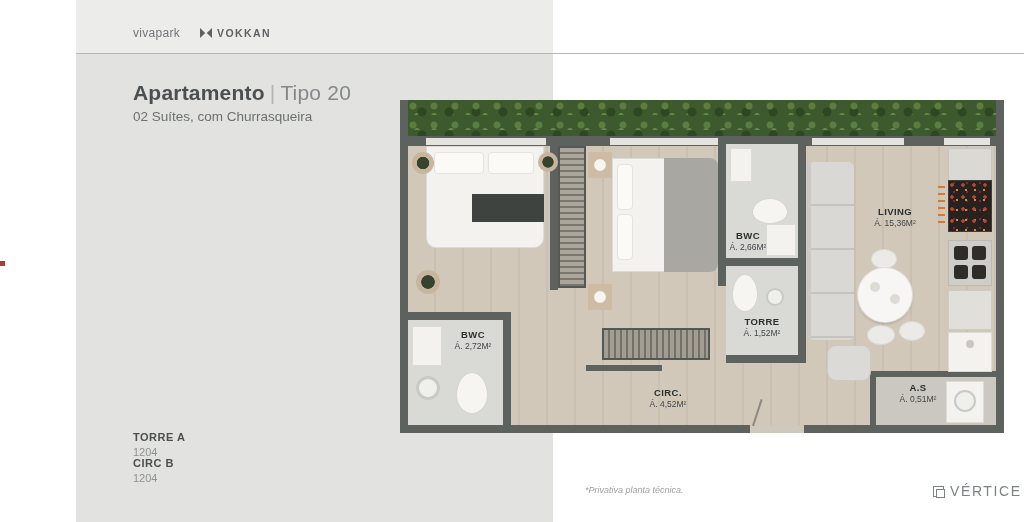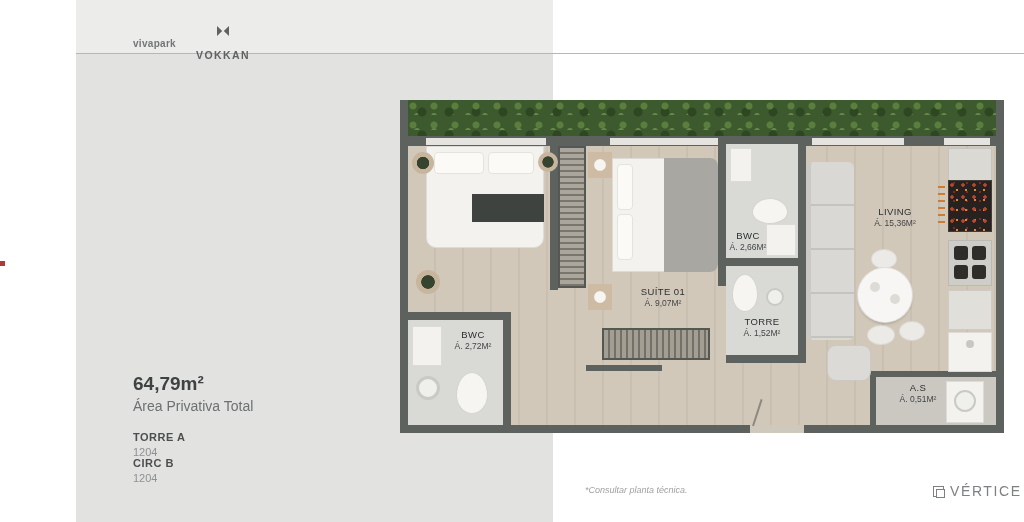--- a/index.html
+++ b/index.html
@@ -7,22 +7,22 @@
   .stage { position:relative; width:1024px; height:522px; background:#ffffff; overflow:hidden; font-family:"Liberation Sans", sans-serif; }
 
   
   .panel { position:absolute; left:76px; top:0; width:477px; height:522px; background:#e2e2e0; }
   .panel-top { position:absolute; left:76px; top:0; width:477px; height:53px; background:#ececeb; }
   .rule { position:absolute; left:76px; top:53px; width:948px; height:1px; background:#b7b7b5; }
   .marker { position:absolute; left:0; top:261px; width:5px; height:5px; background:#ac3c35; }
 
   
   .brand { position:absolute; left:133px; top:26px; display:flex; align-items:center; gap:20px; }
-  .brand-viva { font-size:10px; font-weight:bold; color:#737577; letter-spacing:.3px; }
-  .brand-vokkan { display:flex; align-items:center; gap:13px;flex-direction:column; }
+  .brand-viva { font-size:12px; font-weight:normal; color:#737577; letter-spacing:.3px; }
+  .brand-vokkan { display:flex; align-items:center; gap:5px; }
   .brand-vokkan-text { font-size:10.5px; font-weight:bold; color:#5f6163; letter-spacing:1.4px; }
 
   
   .title { position:absolute; left:133px; top:81px; }
   .title-line { font-size:21px; color:#85898a; letter-spacing:.2px; }
   .title-main { font-weight:bold; color:#4b4f50; }
   .title-sep { color:#b2b4b4; padding:0 5px; font-weight:normal; }
   .subtitle { font-size:13.5px; color:#6c7071; margin-top:4px; }
 
   
@@ -69,21 +69,21 @@
   .chair { background:#eceae6; border-radius:50%; box-shadow:0 0 0 1px #dddbd6; }
   .grill { background-color:#27221f; border:1px solid #413c38;
     background-image:
       radial-gradient(circle at 3px 4px,#b5472c 0 1.5px,transparent 2px),
       radial-gradient(circle at 8px 9px,#d98a3a 0 1px,transparent 1.5px),
       radial-gradient(circle at 5px 2px,#7e2a1e 0 1px,transparent 1.5px);
     background-size:11px 12px,9px 10px,13px 9px; }
   .burner { width:14px; height:14px; background:#2f2d2a; border-radius:3px; }
   .ticks { background:repeating-linear-gradient(180deg,#cf7c33 0 2px,transparent 2px 7px); }
   .rlabel { text-align:center; color:#2b2f30; z-index:5; }
-  .rname { font-weight:normal; font-size:9.5px; letter-spacing:.4px; position:static; }
+  .rname { font-weight:bold; font-size:9.5px; letter-spacing:.4px; position:static; }
   .rarea { font-size:8.5px; color:#414647; margin-top:1px; position:static; }
 </style>
 </head>
 <body>
 
 <div class="stage">
 
   <div class="panel"></div>
   <div class="panel-top"></div>
   <div class="rule"></div>
@@ -93,25 +93,27 @@
     <span class="brand-viva">vivapark</span>
     <span class="brand-vokkan">
       <svg width="12" height="10" viewBox="0 0 12 10">
         <path d="M0 0 L5.2 5 L0 10 Z" fill="#5f6163"></path>
         <path d="M12 0 L6.8 5 L12 10 Z" fill="#5f6163"></path>
       </svg>
       <span class="brand-vokkan-text">VOKKAN</span>
     </span>
   </div>
 
-
-  <div class="areablock">
-    <div class="area-value">64,79m²</div>
-    <div class="area-label">Área Privativa Total</div>
-  </div>
+  <div class="title">
+    <div class="title-line">
+      <span class="title-main">Apartamento</span><span class="title-sep">|</span><span>Tipo 20</span>
+    </div>
+    <div class="subtitle">02 Suítes, com Churrasqueira</div>
+  </div>
+
 
   <div class="tower tower-a">
     <div class="tower-name">TORRE A</div>
     <div class="tower-unit">1204</div>
   </div>
   <div class="tower tower-b">
     <div class="tower-name">CIRC B</div>
     <div class="tower-unit">1204</div>
   </div>
 
@@ -196,43 +198,43 @@
     <div class="white-f" style="left:548px;top:232px;width:44px;height:40px"></div>
     <div style="left:566px;top:240px;width:8px;height:8px;background:#c9c7c2;border-radius:50%"></div>
 
     <div class="white-f" style="left:546px;top:281px;width:38px;height:42px"></div>
     <div class="ring" style="left:554px;top:290px;width:22px;height:22px;border-width:2px"></div>
 
     <div class="rlabel" style="left:28px;top:229px;width:90px">
       <div class="rname">BWC</div>
       <div class="rarea">Á. 2,72M²</div>
     </div>
-    <div class="rlabel" style="left:203px;top:186px;width:120px">
-      <div class="rname">SUÍTE 01</div>
-      <div class="rarea">Á. 9,07M²</div>
-    </div>
     <div class="rlabel" style="left:306px;top:130px;width:84px">
       <div class="rname">BWC</div>
       <div class="rarea">Á. 2,66M²</div>
     </div>
     <div class="rlabel" style="left:320px;top:216px;width:84px">
       <div class="rname">TORRE</div>
       <div class="rarea">Á. 1,52M²</div>
     </div>
+    <div class="rlabel" style="left:208px;top:287px;width:120px">
+      <div class="rname">CIRC.</div>
+      <div class="rarea">Á. 4,52M²</div>
+    </div>
     <div class="rlabel" style="left:435px;top:106px;width:120px">
       <div class="rname">LIVING</div>
       <div class="rarea">Á. 15,36M²</div>
     </div>
     <div class="rlabel" style="left:488px;top:282px;width:60px">
       <div class="rname">A.S</div>
       <div class="rarea">Á. 0,51M²</div>
     </div>
   </div>
 
-  <div class="footnote">*Consultar planta técnica.</div>
+  <div class="footnote">*Privativa planta técnica.</div>
 
   <div class="vertice">
     <span class="v-icon">
         <span class="v-icon-inner"></span>
       </span>
     <span class="v-text">VÉRTICE</span>
   </div>
 
 </div>
 

